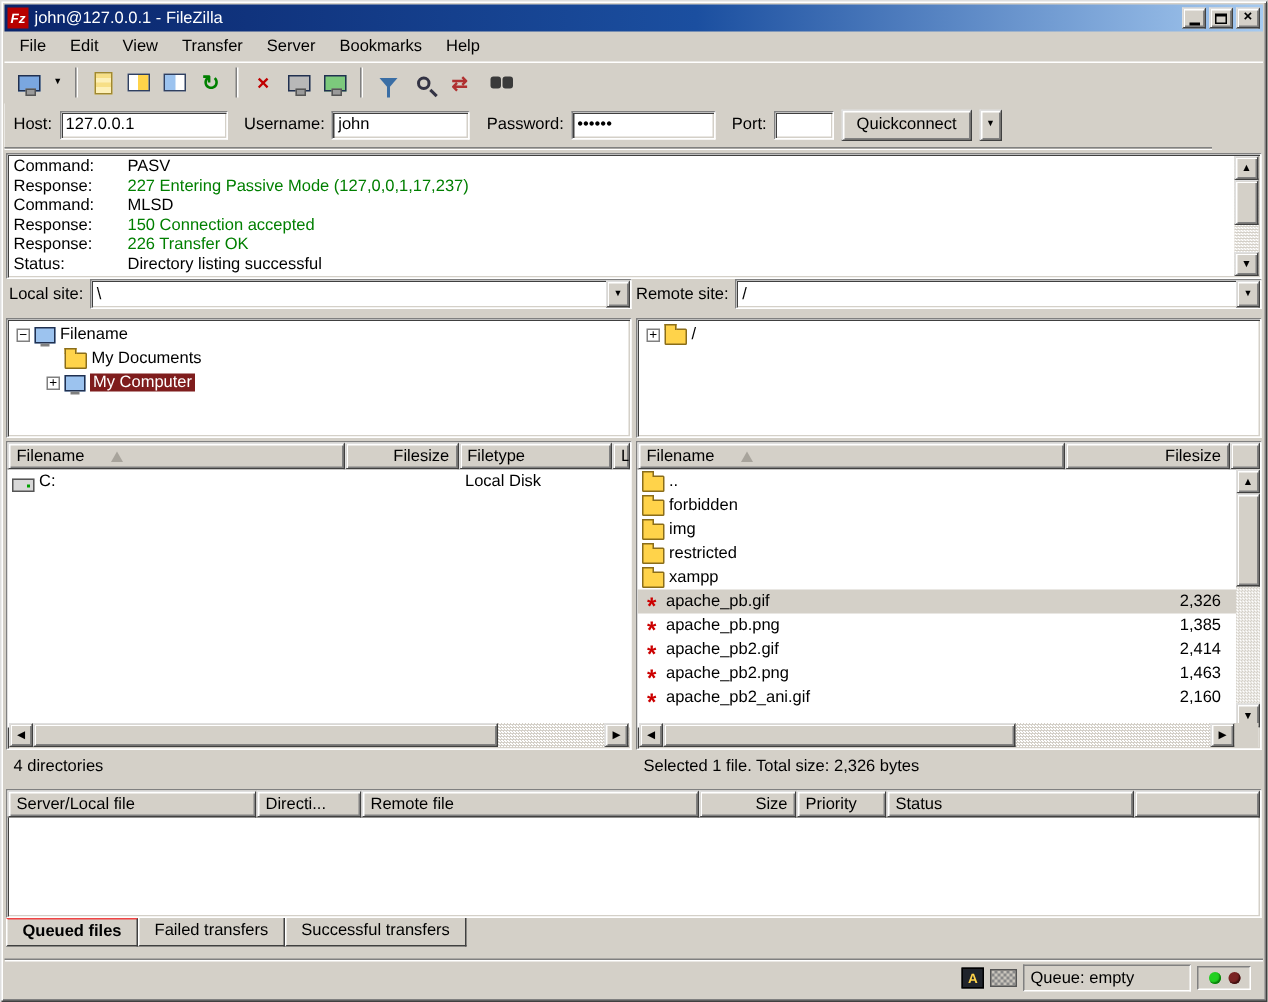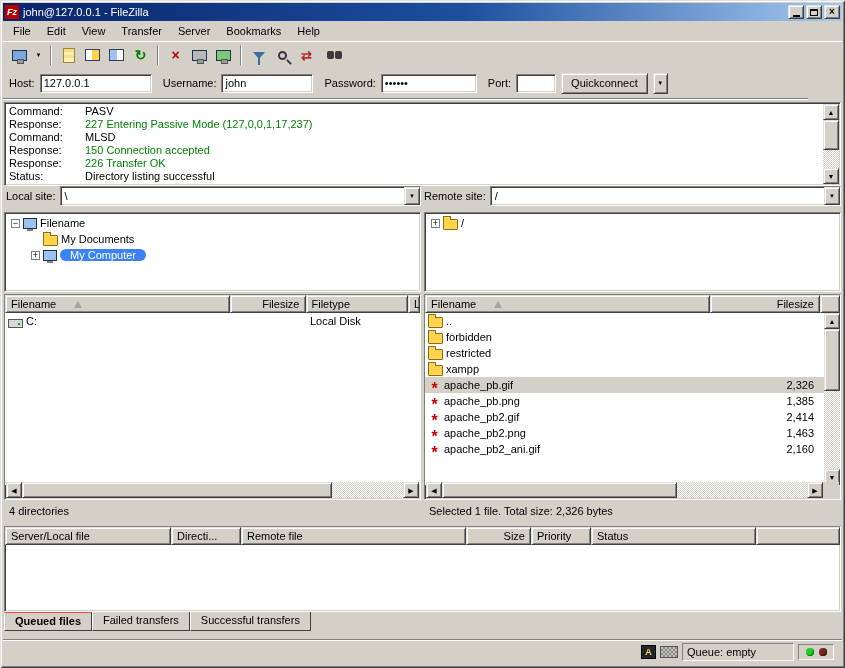--- a/index.html
+++ b/index.html
@@ -111,21 +111,21 @@
   .combo { flex:1; height:20px; display:flex; align-items:stretch; background:#fff;
            border:1px solid; border-color:#808080 #ffffff #ffffff #808080;
            box-shadow: inset 1px 1px 0 #404040, inset -1px -1px 0 #d4d0c8; }
   .combo-val { flex:1; padding:2px 4px; line-height:14px; }
   .combo-dd { width:16px; display:flex; align-items:center; justify-content:center; }
   .tree { position:absolute; top:212px; height:80px; padding:2px 2px; overflow:hidden; }
   .trow { display:flex; align-items:center; height:16px; gap:3px; white-space:nowrap; }
   .expander { width:9px; height:9px; flex:none; border:1px solid #808080; background:#fff;
               display:flex; align-items:center; justify-content:center; font-size:9px; line-height:7px; }
   .expander.empty { border:none; background:transparent; }
-  .tsel { background:#3b82f6; color:#fff; padding:0 10px;border-radius:6px; }
+  .tsel { background:#7f1d1d; color:#fff; padding:0 2px; }
   
   .ic-folder { width:15px; height:11px; flex:none; position:relative; background:#ffd34a;
                border:1px solid #8a6d1a; border-radius:1px; margin-top:3px; }
   .ic-folder::before { content:""; position:absolute; top:-4px; left:-1px; width:6px; height:3px;
                        background:#ffd34a; border:1px solid #8a6d1a; border-bottom:none; }
   .ic-drive { width:15px; height:9px; flex:none; background:#d8d8d8; border:1px solid #555;
               position:relative; margin-top:4px; }
   .ic-drive::after { content:""; position:absolute; right:2px; top:3px; width:2px; height:2px; background:#00a000; }
   .ic-mycomp { width:14px; height:11px; flex:none; border:1px solid #203050; background:#9cc3ef; position:relative; }
   .ic-mycomp::after { content:""; position:absolute; left:3px; bottom:-3px; width:6px; height:2px; background:#808080; }
@@ -402,20 +402,27 @@
       <div class="lrow" style="width:399px">
         <span class="cell" style="width:285px">
             <span class="ic-folder"></span>
             <span>forbidden</span>
           </span>
         <span class="cell num" style="width:110px"></span>
       </div>
       <div class="lrow" style="width:399px">
         <span class="cell" style="width:285px">
             <span class="ic-folder"></span>
+            <span>img</span>
+          </span>
+        <span class="cell num" style="width:110px"></span>
+      </div>
+      <div class="lrow" style="width:399px">
+        <span class="cell" style="width:285px">
+            <span class="ic-folder"></span>
             <span>restricted</span>
           </span>
         <span class="cell num" style="width:110px"></span>
       </div>
       <div class="lrow" style="width:399px">
         <span class="cell" style="width:285px">
             <span class="ic-folder"></span>
             <span>xampp</span>
           </span>
         <span class="cell num" style="width:110px"></span>

